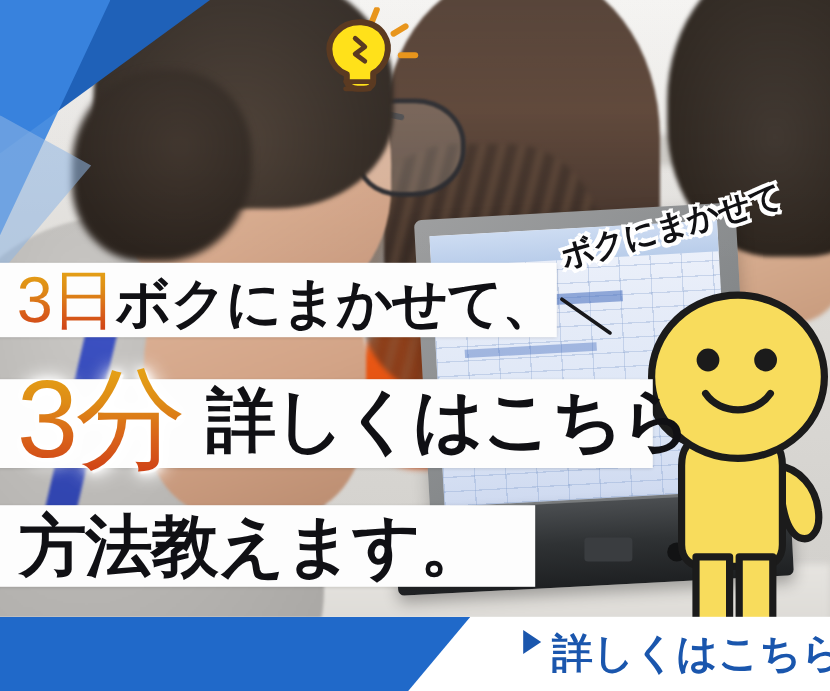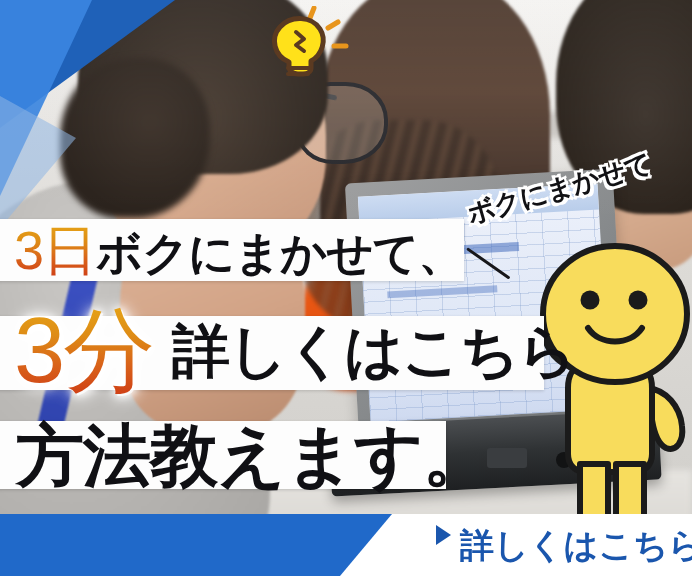--- a/index.html
+++ b/index.html
@@ -280,21 +280,21 @@
   .hl {
     font-family: "Liberation Sans", "DejaVu Sans", sans-serif;
     font-weight: 700;
     color: #101014;
     white-space: nowrap;
     line-height: 1;
     letter-spacing: -1px;
   }
   .hl-1 { font-size: 46px; }
   .hl-2 { font-size: 55px; letter-spacing: -1.5px; }
-  .hl-3 { font-size: 68px; letter-spacing: -1px; text-align: right; }
+  .hl-3 { font-size: 56px; letter-spacing: -1px; text-align: right; }
 
   
   .num {
     font-weight: 400;
     background: linear-gradient(180deg, #e6a416 0%, #de8c16 34%, #d9631a 66%, #cf3f16 100%);
     -webkit-background-clip: text;
     background-clip: text;
     color: transparent;
     -webkit-text-fill-color: transparent;
     display: inline-block;

